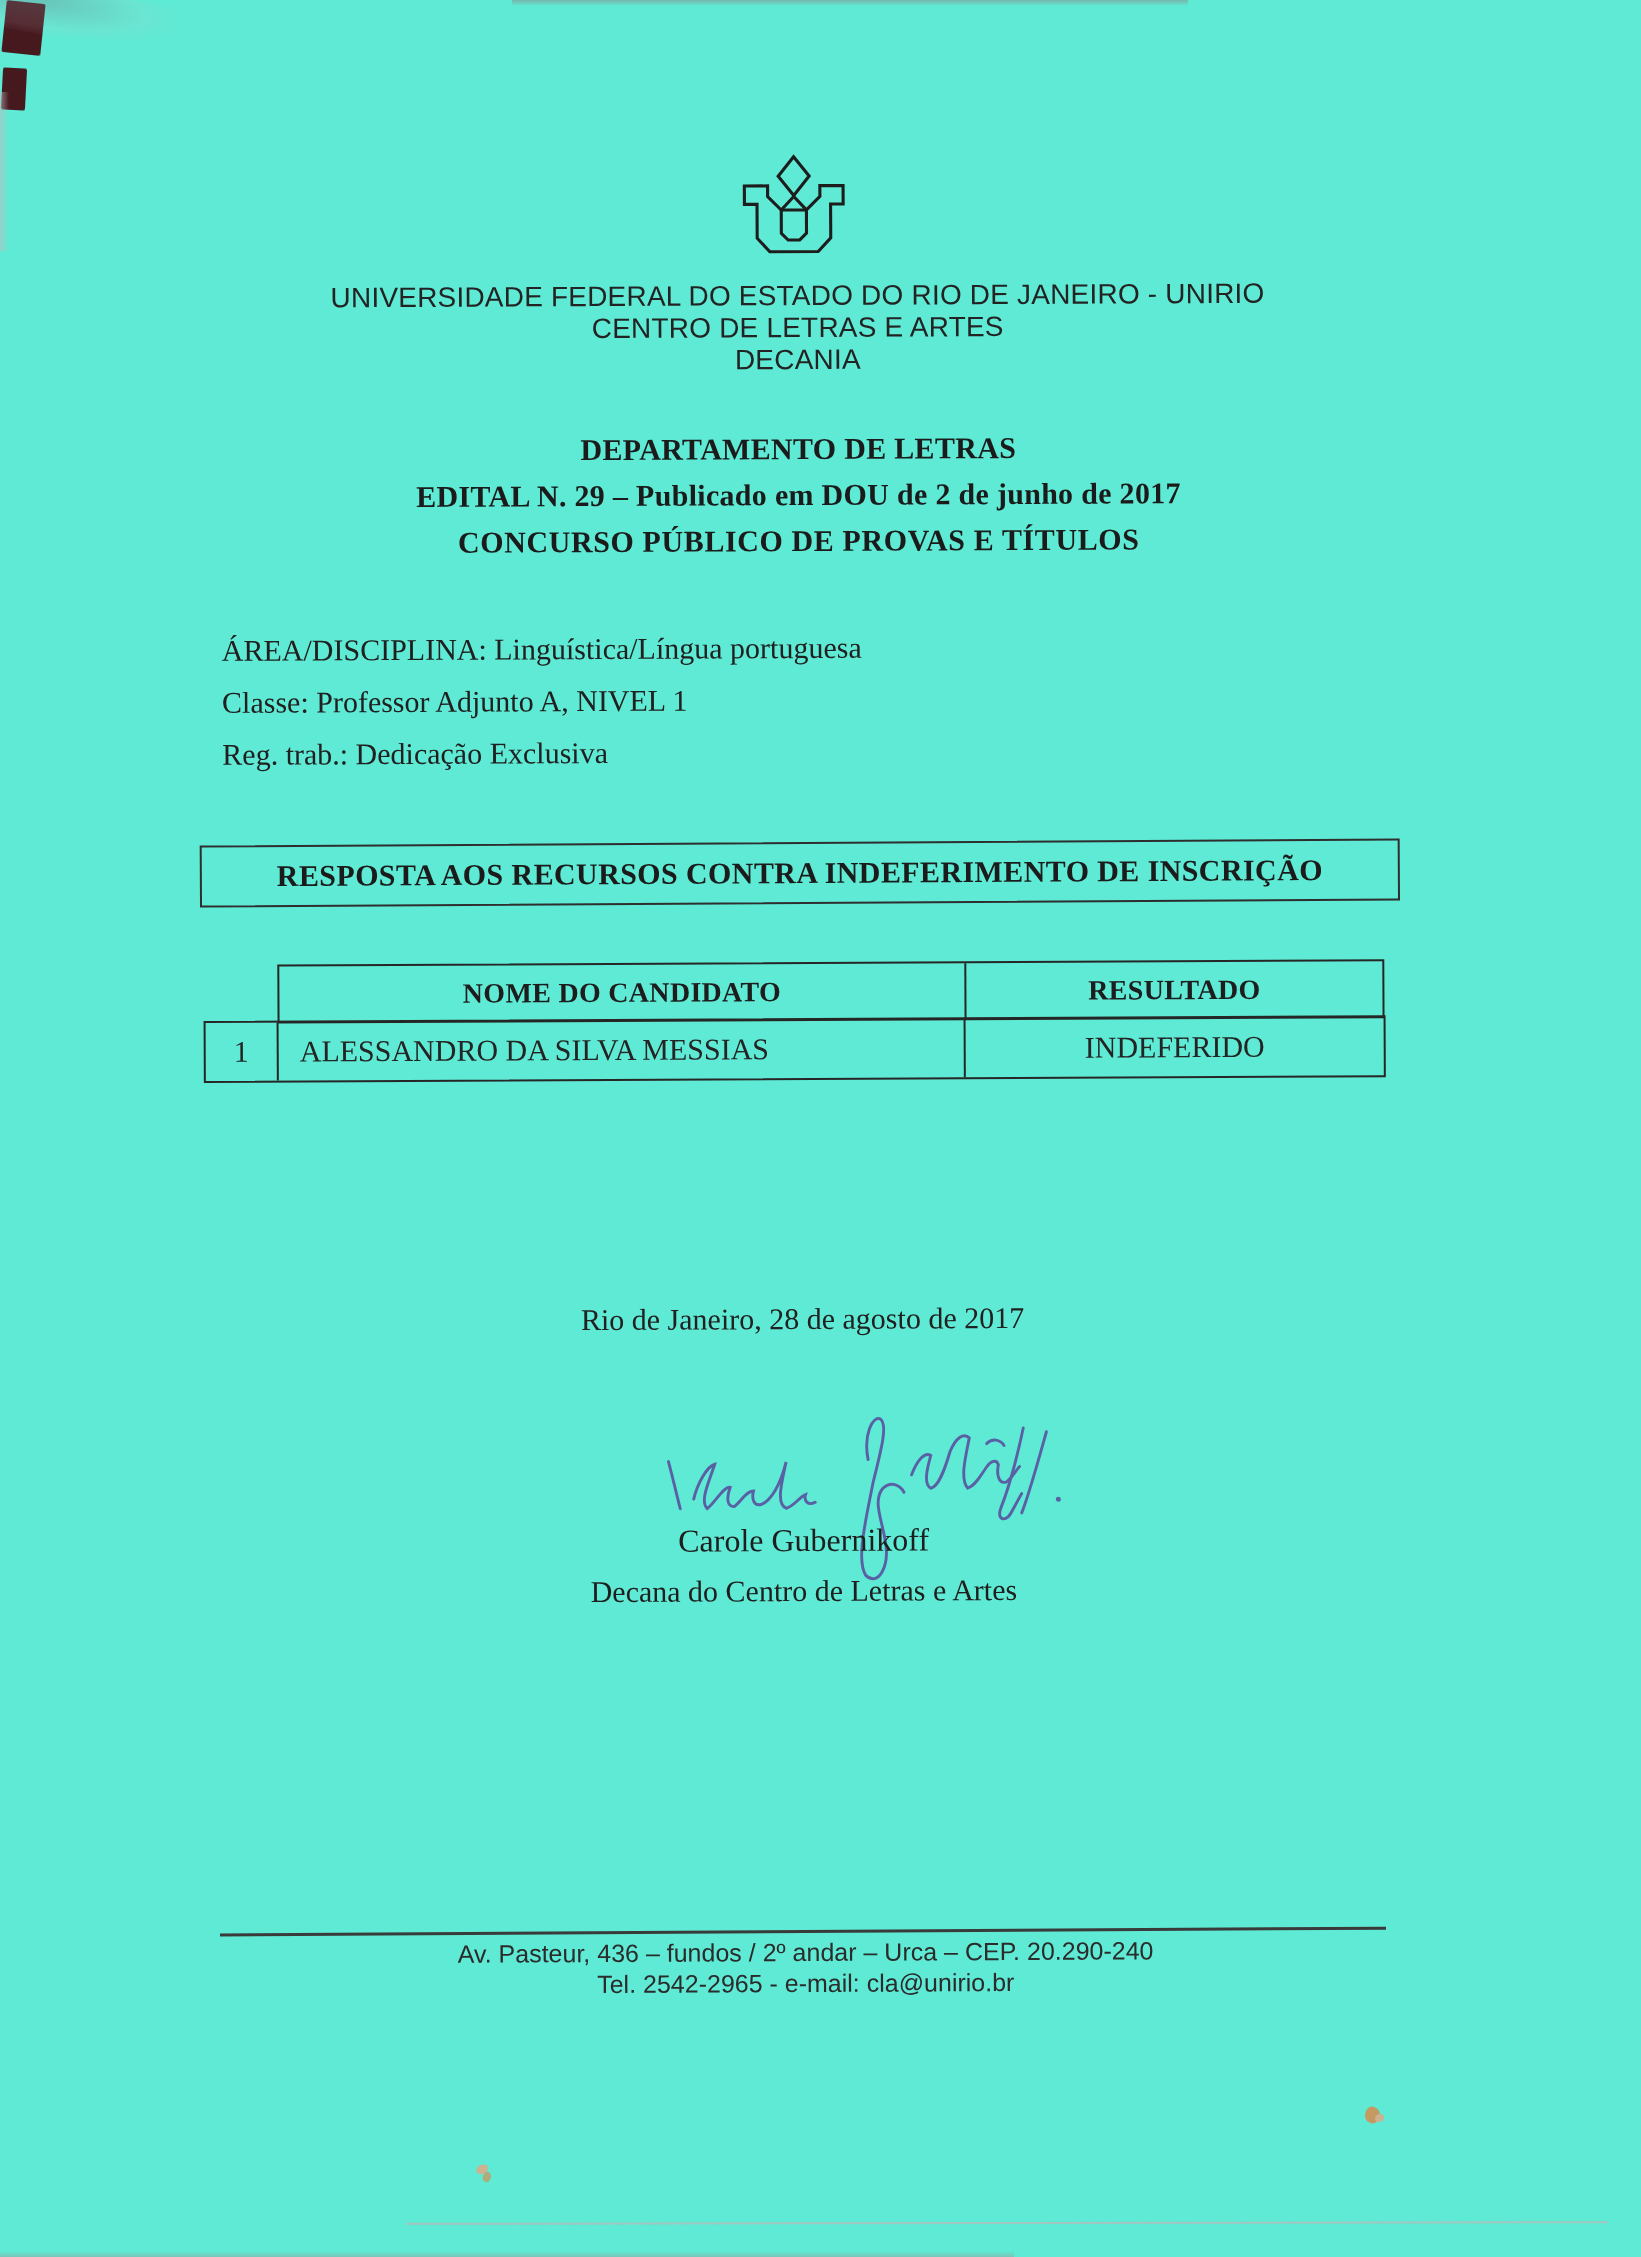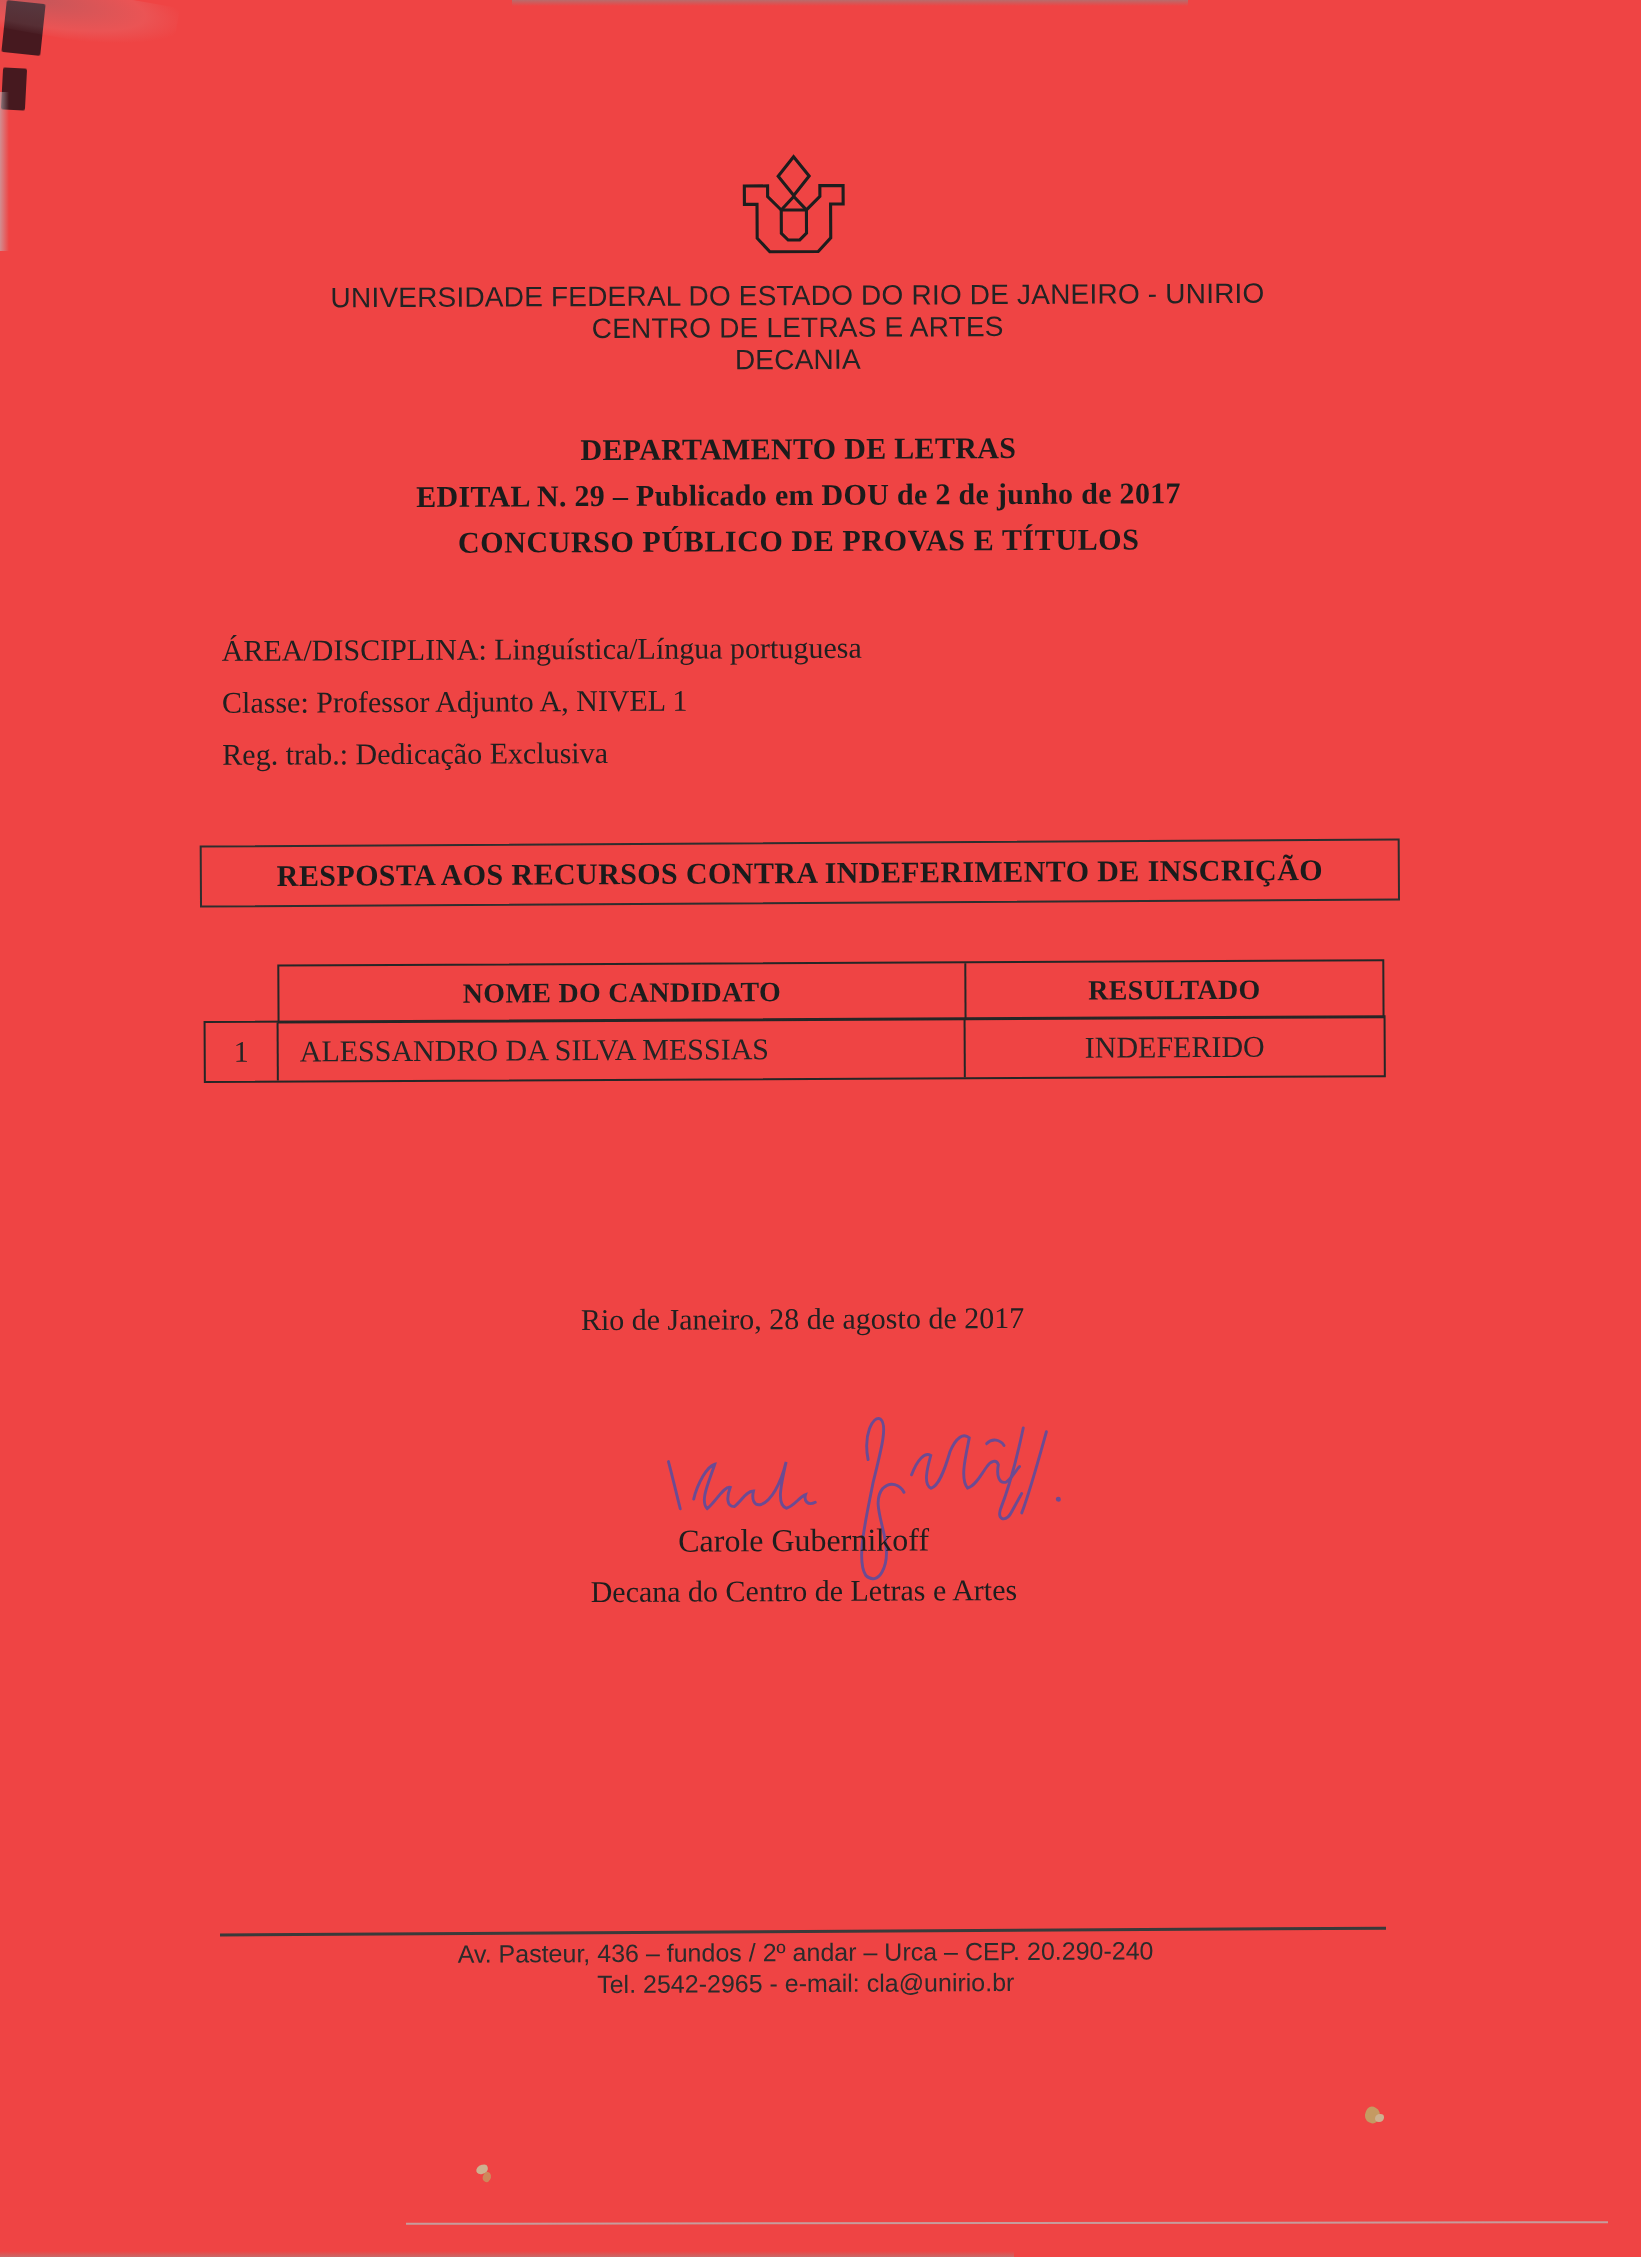--- a/index.html
+++ b/index.html
@@ -1,17 +1,17 @@
 <!DOCTYPE html>
 <html><head>
 <meta charset="utf-8">
 <style>
   html,body{margin:0;padding:0;background:#ffffff;}
   #page{
-    position:relative;width:1641px;height:2257px;background:#ef4444;overflow:hidden;
+    position:relative;width:1641px;height:2257px;background:#5eead4;overflow:hidden;
     font-family:"Liberation Serif", serif;color:#1f1f1f;
   }
   #tilt{position:absolute;left:0;top:0;width:1641px;height:2257px;
     transform:rotate(-0.28deg);transform-origin:806px 1110px;}
   .abs{position:absolute;}
   .center-block{left:0;width:1603px;text-align:center;}
   .sans{font-family:"Liberation Sans", sans-serif;}
   .serif{font-family:"Liberation Serif", serif;}
   .b{font-weight:bold;}
 

